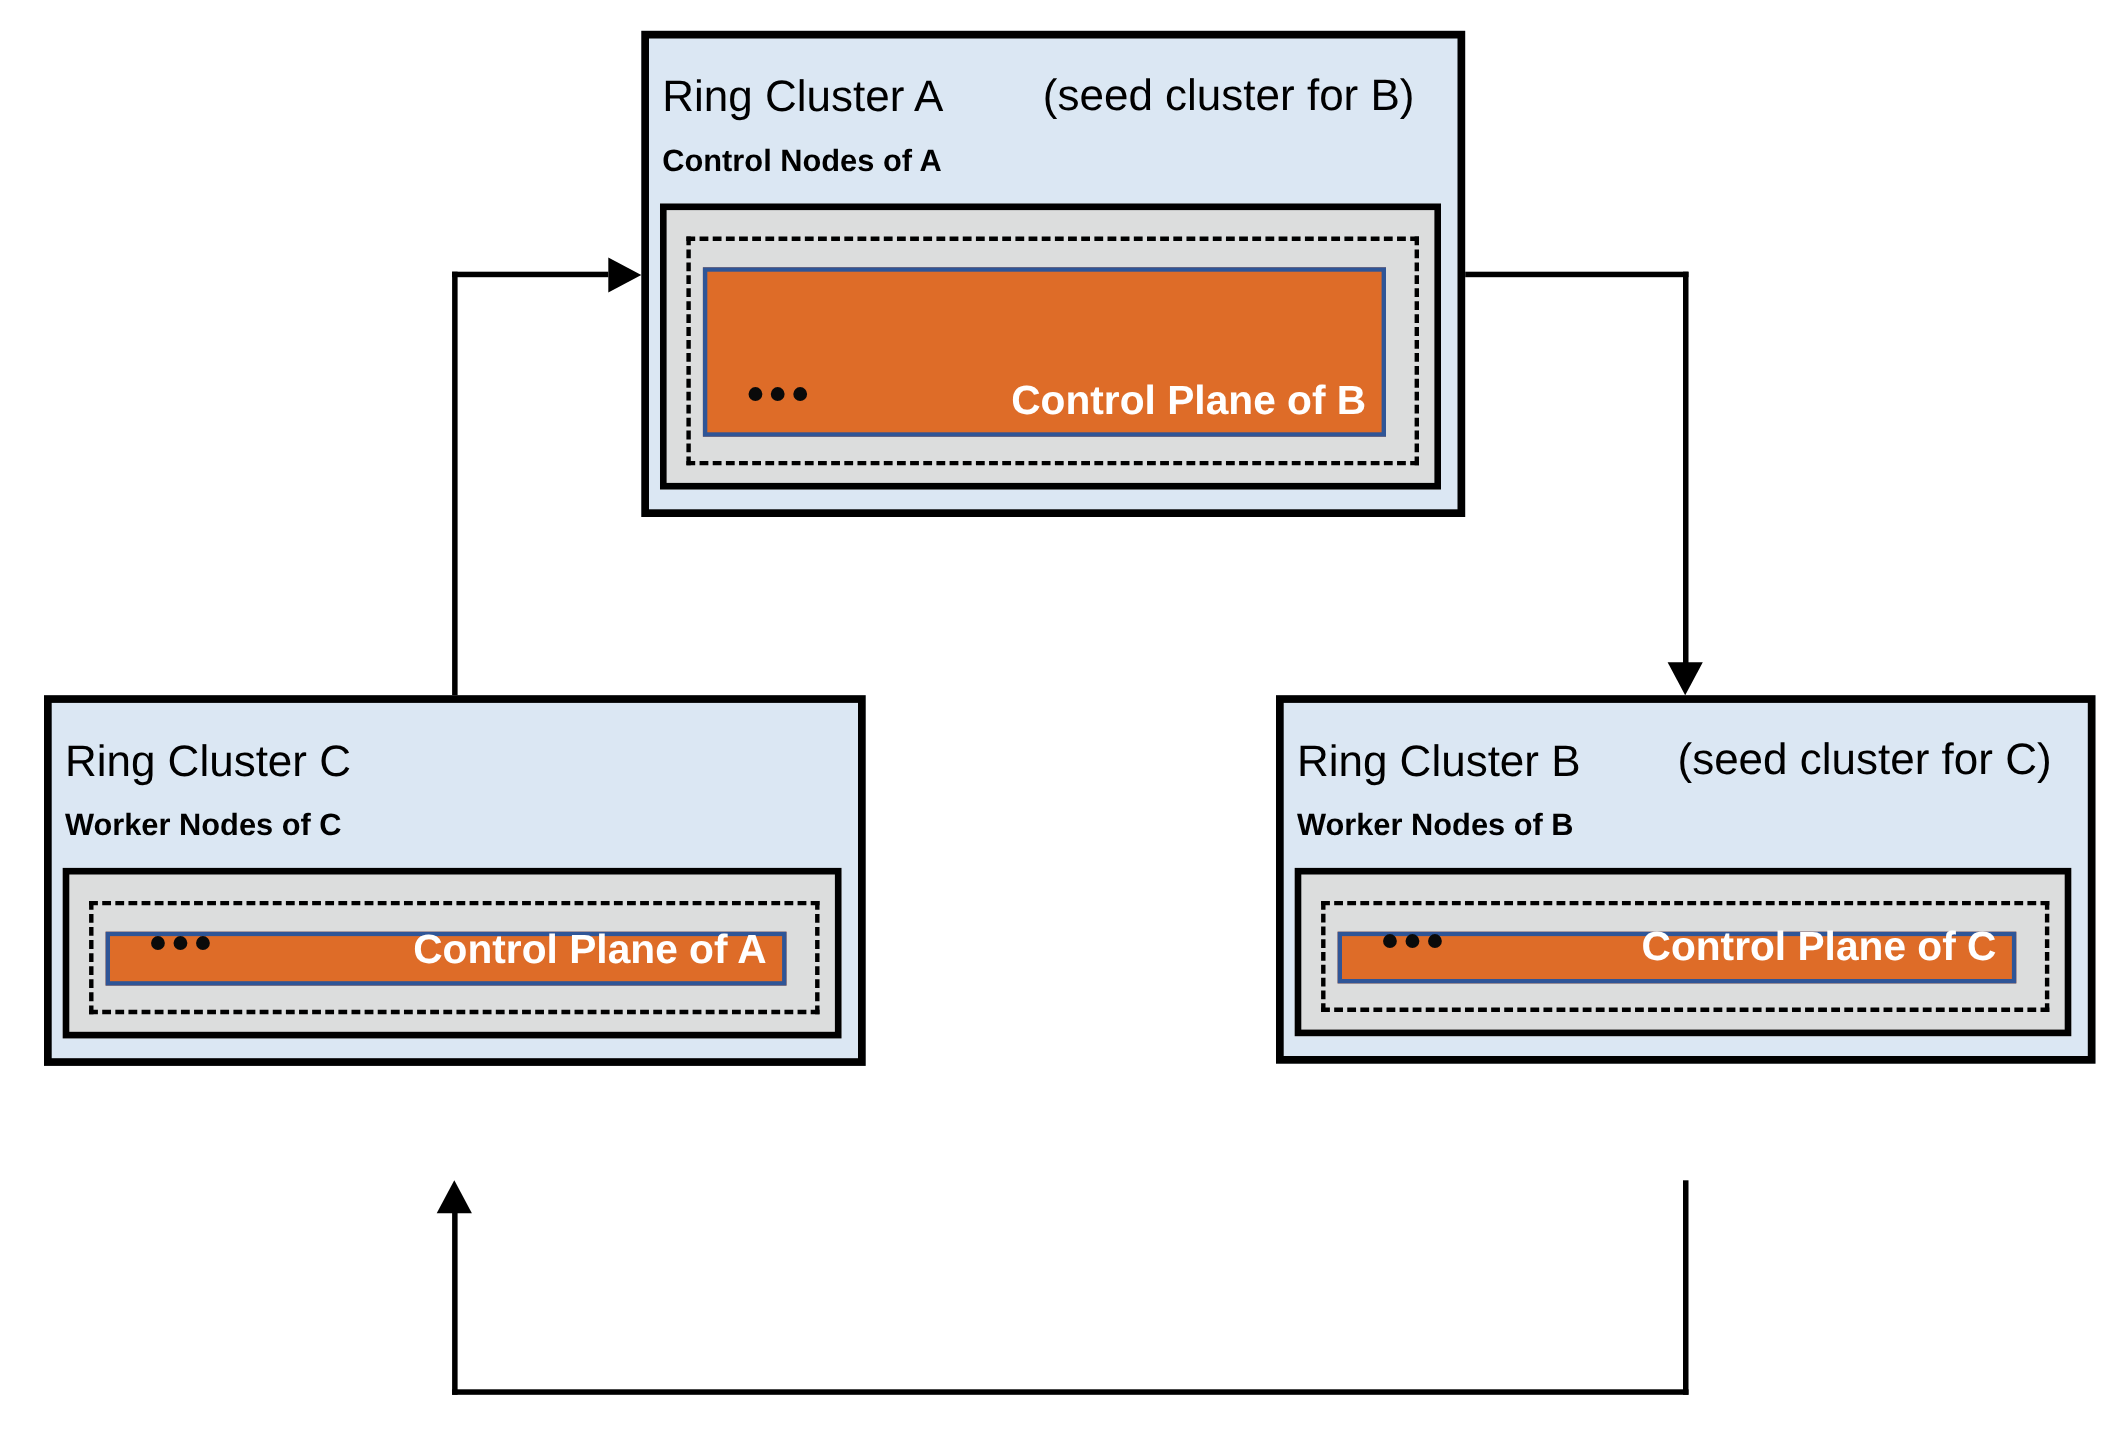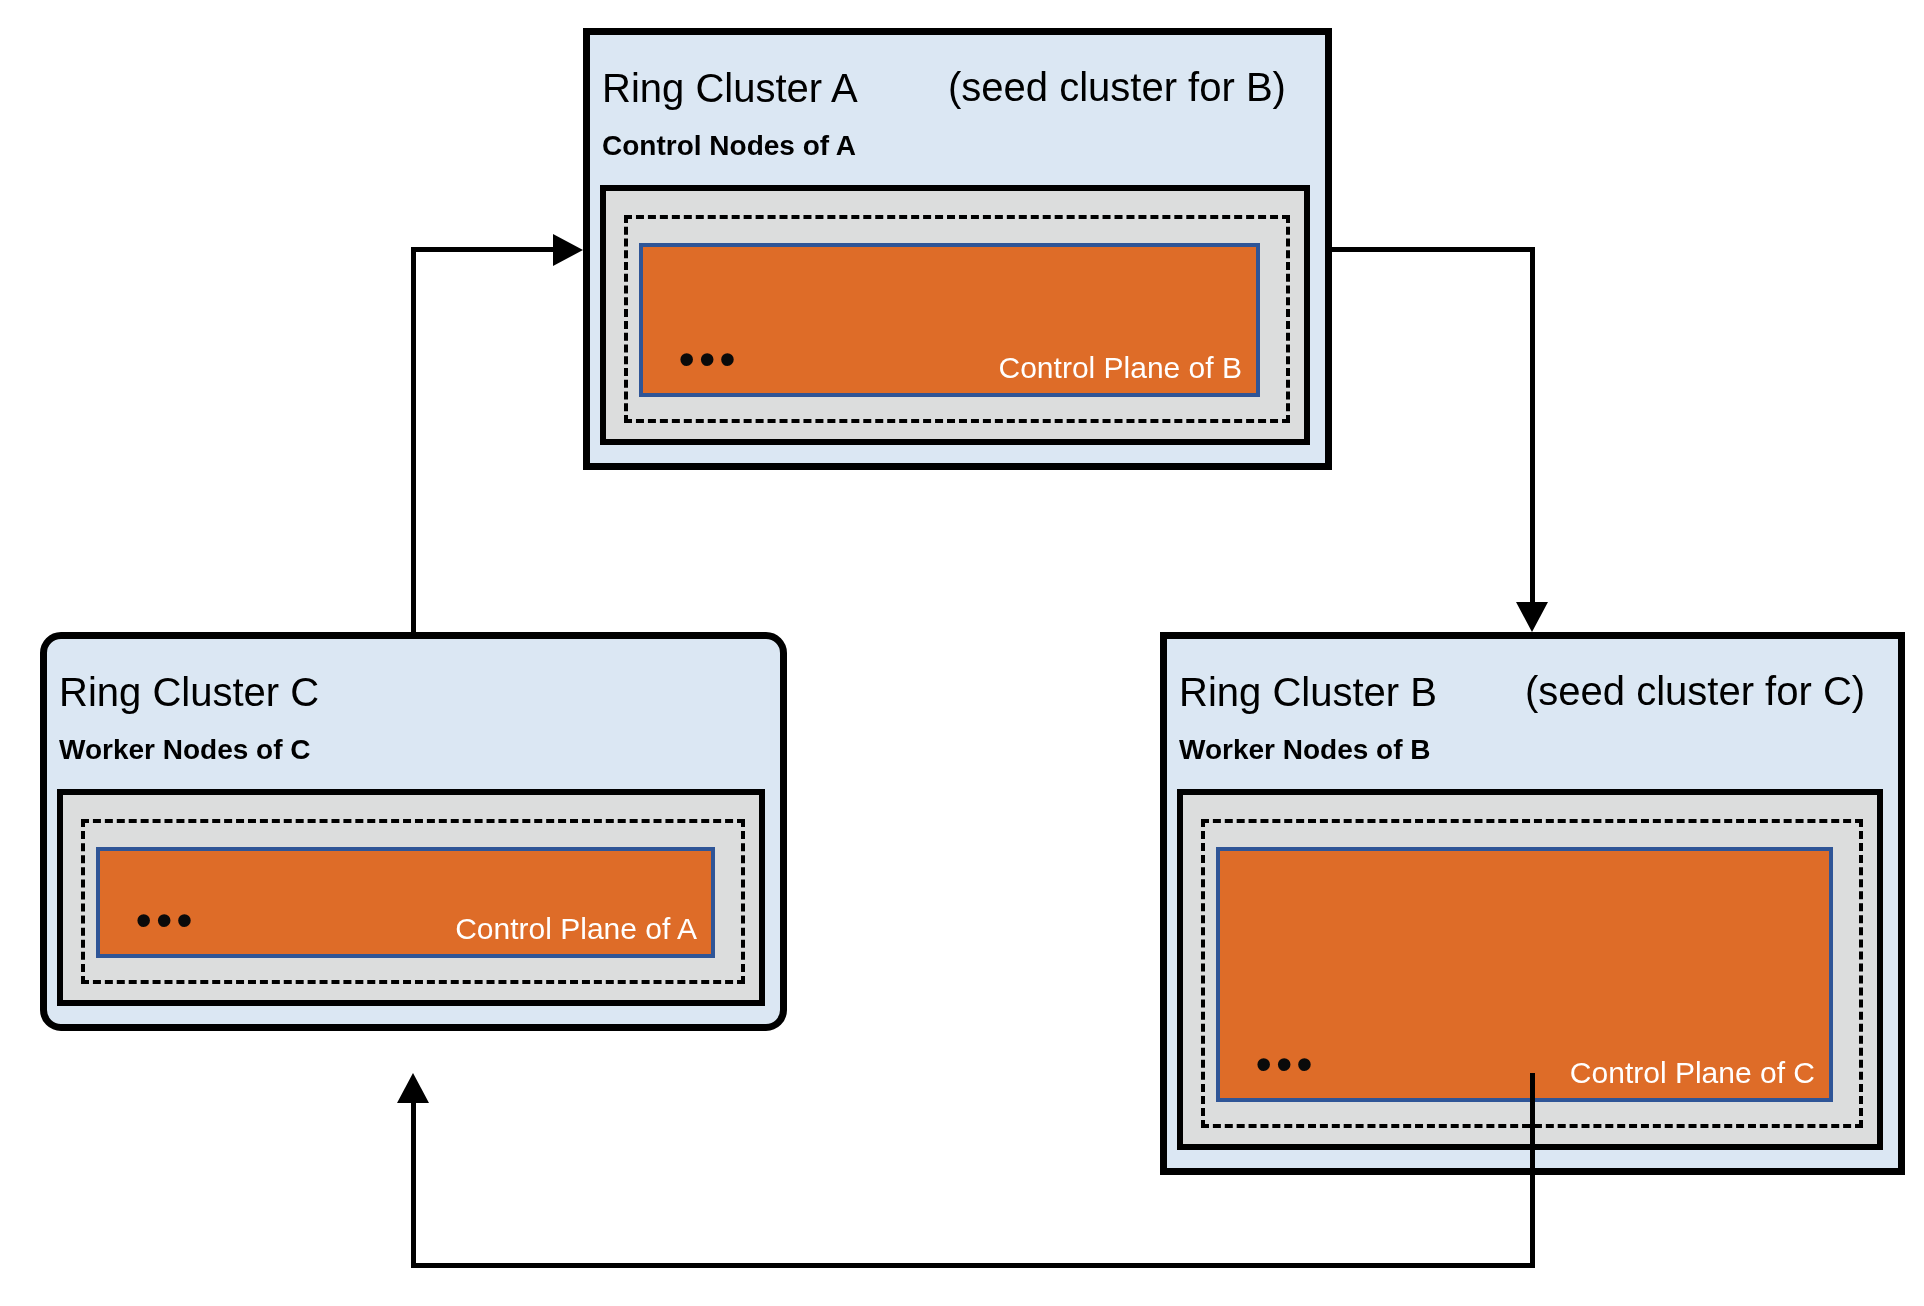--- a/index.html
+++ b/index.html
@@ -6,22 +6,22 @@
   .canvas{
     position:relative;width:1924px;height:1306px;background:#ffffff;overflow:hidden;
     font-family:"Liberation Sans", sans-serif;color:#000;
   }
 
   
   .cluster{
     position:absolute;background:#dbe7f3;border:7px solid #000;box-sizing:border-box;
   }
   .pos-a{left:583px;top:28px;width:749px;height:442px;}
-  .pos-c{left:40px;top:632px;width:747px;height:399px;border-radius:21px;}
-  .pos-b{left:1160px;top:632px;width:745px;height:543px;}
+  .pos-c{left:40px;top:632px;width:747px;height:337px;}
+  .pos-b{left:1160px;top:632px;width:745px;height:335px;}
 
   .title-row{
     position:absolute;left:6px;top:12px;right:4px;height:52px;
     font-size:40px;line-height:1.15;white-space:nowrap;
   }
   .title{position:absolute;left:6px;top:0;margin-top:18px;}
   .subtitle{position:absolute;left:352px;top:0;margin-top:17px;}
 
   .worker-label{
     position:absolute;left:12px;top:95px;font-size:28px;font-weight:bold;white-space:nowrap;
@@ -38,21 +38,21 @@
   .control-plane{
     position:absolute;left:33px;top:52px;right:44px;bottom:42px;
     background:#de6c28;border:4px solid #2f5597;box-sizing:border-box;
   }
   .dots{
     position:absolute;left:36px;bottom:12px;
     font-size:44px;font-weight:bold;letter-spacing:5px;line-height:1;color:#0a0a0a;
   }
   .control-label{
     position:absolute;right:14px;bottom:8px;
-    font-size:30px;font-weight:normal;color:#ffffff;white-space:nowrap;
+    font-size:37px;font-weight:bold;color:#ffffff;white-space:nowrap;
   }
 
   
   .seg{position:absolute;background:#000;}
   .head{position:absolute;width:0;height:0;}
   .head-right{border-top:16px solid transparent;border-bottom:16px solid transparent;border-left:30px solid #000;}
   .head-down{border-left:16px solid transparent;border-right:16px solid transparent;border-top:30px solid #000;}
   .head-up{border-left:16px solid transparent;border-right:16px solid transparent;border-bottom:30px solid #000;}
 </style>
 </head>

